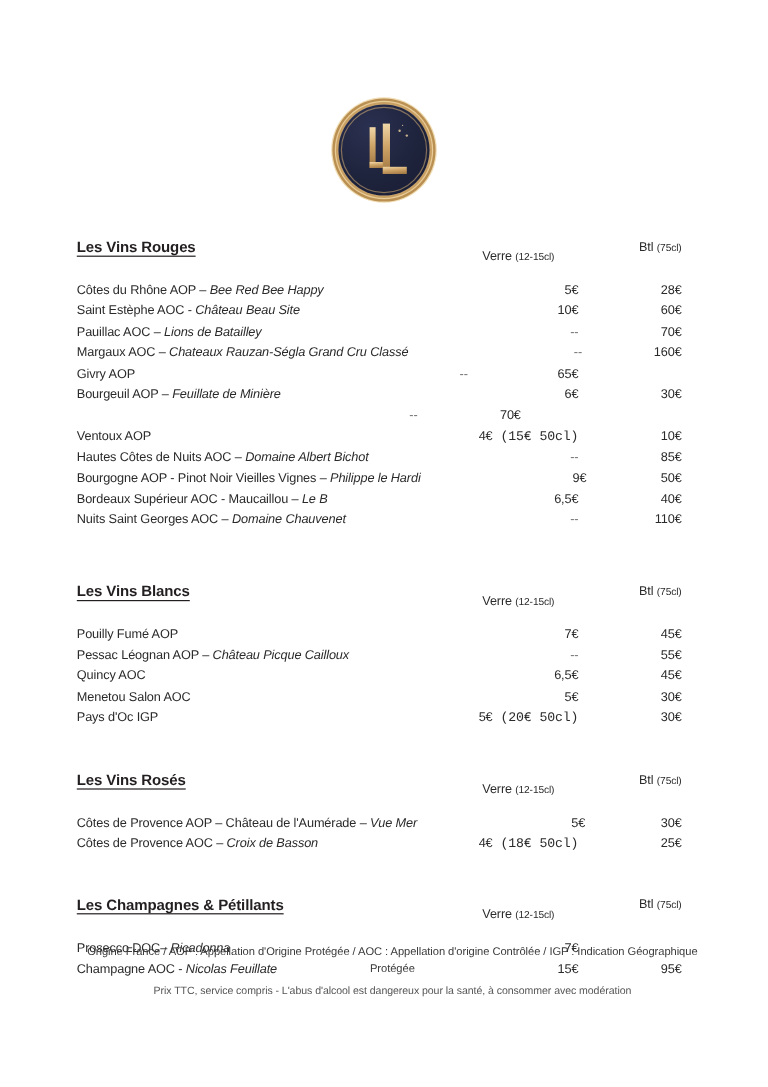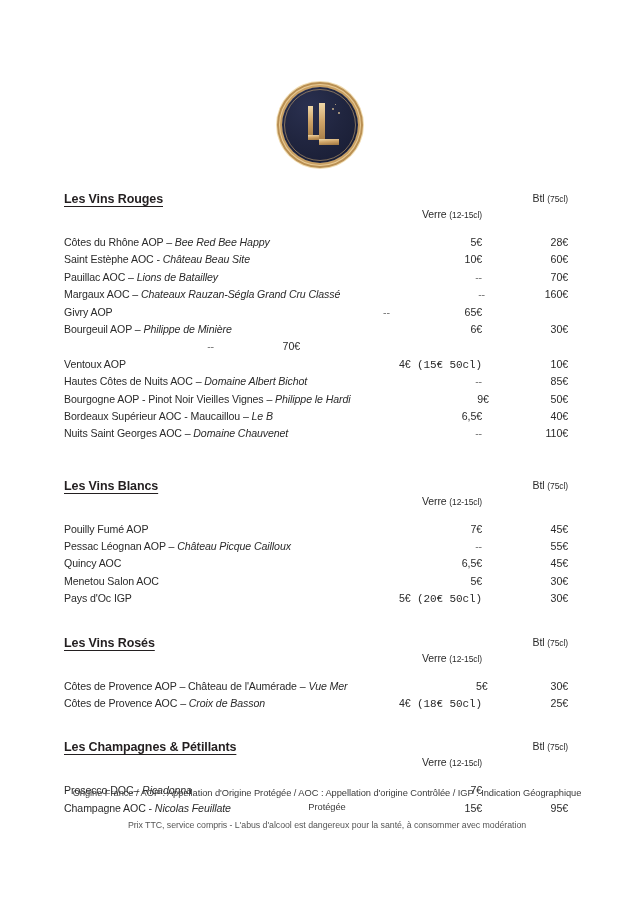--- a/index.html
+++ b/index.html
@@ -74,21 +74,21 @@
     position: absolute;
     left: 64px;
     top: 192px;
     width: 504px;
   }
 
   .section { width: 100%; }
 
   .section-head {
     display: flex;
-    align-items: flex-start;
+    align-items: center;
     margin-bottom: 16px;
   }
   .section-title {
     flex: 1;
     font-size: 12.5px;
     font-weight: bold;
     letter-spacing: -0.1px;
     text-decoration: underline;
     text-underline-offset: 3px;
     text-decoration-thickness: 1px;
@@ -96,26 +96,27 @@
   }
   .col-head {
     font-size: 10.5px;
     color: #2b2b2b;
     text-align: right;
     white-space: nowrap;
     letter-spacing: -0.1px;
   }
   .col-head .sz { font-size: 8.5px; }
   .ch-verre { width: 150px; margin-top: 16px; }
-  .ch-btl   { width: 86px; }
+  .ch-btl   { width: 86px; margin-left: 20px; }
 
   .row {
     display: flex;
     align-items: baseline;
     height: 17.4px;
+    justify-content: center;
   }
   .wine-name {
     flex: 1;
     font-size: 10.6px;
     letter-spacing: -0.1px;
     white-space: nowrap;
     color: #2a2a2a;
   }
   .wine-name i { font-style: italic; }
 
@@ -209,21 +210,21 @@
         <div class="price p-verre"><span class="dash">--</span></div>
         <div class="price p-btl">160€</div>
       </div>
       <div class="row">
         <div class="wine-name">Givry AOP</div>
         <div class="p-pre">--</div>
         <div class="price p-verre-narrow">65€</div>
         <div class="price p-btl"></div>
       </div>
       <div class="row">
-        <div class="wine-name">Bourgeuil AOP – <i>Philippe de Minière</i></div>
+        <div class="wine-name">Bourgeuil AOP – <i>Feuillate de Minière</i></div>
         <div class="price p-verre">6€</div>
         <div class="price p-btl">30€</div>
       </div>
       <div class="row">
         <div class="price p-verre"><span class="dash">--</span></div>
         <div class="price p-btl">70€</div>
       </div>
       <div class="row">
         <div class="wine-name">Ventoux AOP</div>
         <div class="price p-verre">4€<span class="sub"> (15€ 50cl)</span></div>

